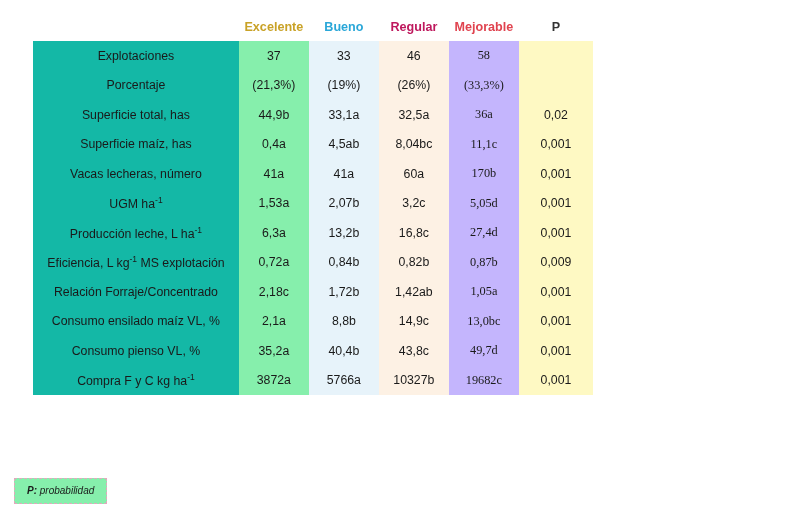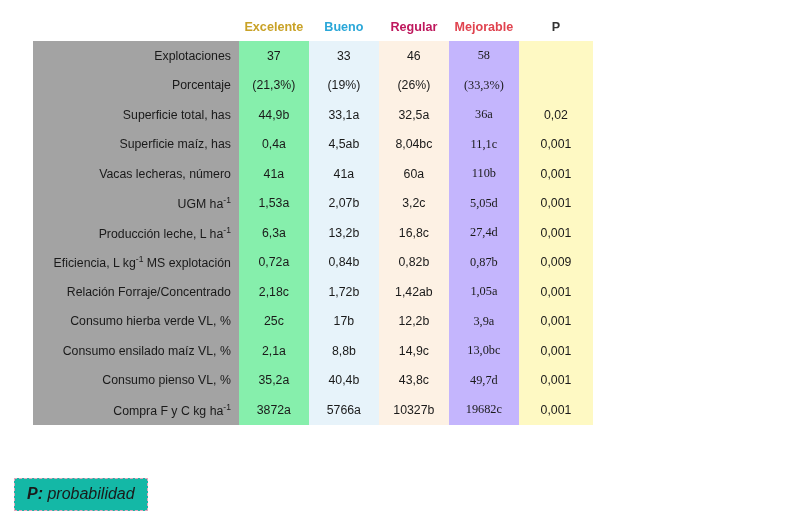--- a/index.html
+++ b/index.html
@@ -49,22 +49,22 @@
   th.h-p   { color: #333333; }
 
   table.data tbody tr td {
     height: 29.5px;
     padding: 0 8px;
     border: none;
     vertical-align: middle;
     white-space: nowrap;
   }
   td.label {
-    text-align: right;
-    background: #a3a3a3;
+    text-align: center;
+    background: #14b8a6;
     font-size: 12.3px;
     border-left: 1px solid #e4a6bd;
     border-right: 1px solid #f0cfdc;
   }
   td.num { text-align: center; font-size: 12.3px; }
   td.col-exc { background: #86efac; }
   td.col-bue { background: #e7f3fa; }
   td.col-reg { background: #fdf1e4; }
   td.col-mej { background: #c4b5fd; font-family: Liberation Serif, serif; }
   td.col-p   { background: #fef9c3; border-right: 1px solid #e4a6bd; }
@@ -75,25 +75,25 @@
   tbody tr td.label { border-left: 1px solid #e4a6bd; }
 
   .divider-after td { border-bottom: 1px solid #f0cfdc; }
 
   .footnote {
     position: absolute;
     left: 14px;
     top: 478px;
     border: 1px dashed #e4a6bd;
     padding: 6px 12px 7px 12px;
-    font-size: 16px;
+    font-size: 10px;
     font-style: italic;
     font-weight: bold;
     color: #1a1a1a;
-    background: #14b8a6;
+    background: #86efac;
   }
   .footnote .desc { font-weight: normal; font-style: italic; }
   sup { font-size: 8.5px; vertical-align: super; }
 </style>
 </head>
 <body>
 
 <div class="page">
 
   <table class="data">
@@ -146,21 +146,21 @@
           <td class="num col-bue">4,5ab</td>
           <td class="num col-reg">8,04bc</td>
           <td class="num col-mej">11,1c</td>
           <td class="num col-p">0,001</td>
         </tr>
         <tr>
           <td class="label">Vacas lecheras, número</td>
           <td class="num col-exc">41a</td>
           <td class="num col-bue">41a</td>
           <td class="num col-reg">60a</td>
-          <td class="num col-mej">110b</td>
+          <td class="num col-mej">170b</td>
           <td class="num col-p">0,001</td>
         </tr>
         <tr>
           <td class="label">UGM ha<sup>-1</sup></td>
           <td class="num col-exc">1,53a</td>
           <td class="num col-bue">2,07b</td>
           <td class="num col-reg">3,2c</td>
           <td class="num col-mej">5,05d</td>
           <td class="num col-p">0,001</td>
         </tr>
@@ -182,28 +182,20 @@
         </tr>
         <tr>
           <td class="label">Relación Forraje/Concentrado</td>
           <td class="num col-exc">2,18c</td>
           <td class="num col-bue">1,72b</td>
           <td class="num col-reg">1,42ab</td>
           <td class="num col-mej">1,05a</td>
           <td class="num col-p">0,001</td>
         </tr>
         <tr>
-          <td class="label">Consumo hierba verde VL, %</td>
-          <td class="num col-exc">25c</td>
-          <td class="num col-bue">17b</td>
-          <td class="num col-reg">12,2b</td>
-          <td class="num col-mej">3,9a</td>
-          <td class="num col-p">0,001</td>
-        </tr>
-        <tr>
           <td class="label">Consumo ensilado maíz VL, %</td>
           <td class="num col-exc">2,1a</td>
           <td class="num col-bue">8,8b</td>
           <td class="num col-reg">14,9c</td>
           <td class="num col-mej">13,0bc</td>
           <td class="num col-p">0,001</td>
         </tr>
         <tr>
           <td class="label">Consumo pienso VL, %</td>
           <td class="num col-exc">35,2a</td>

